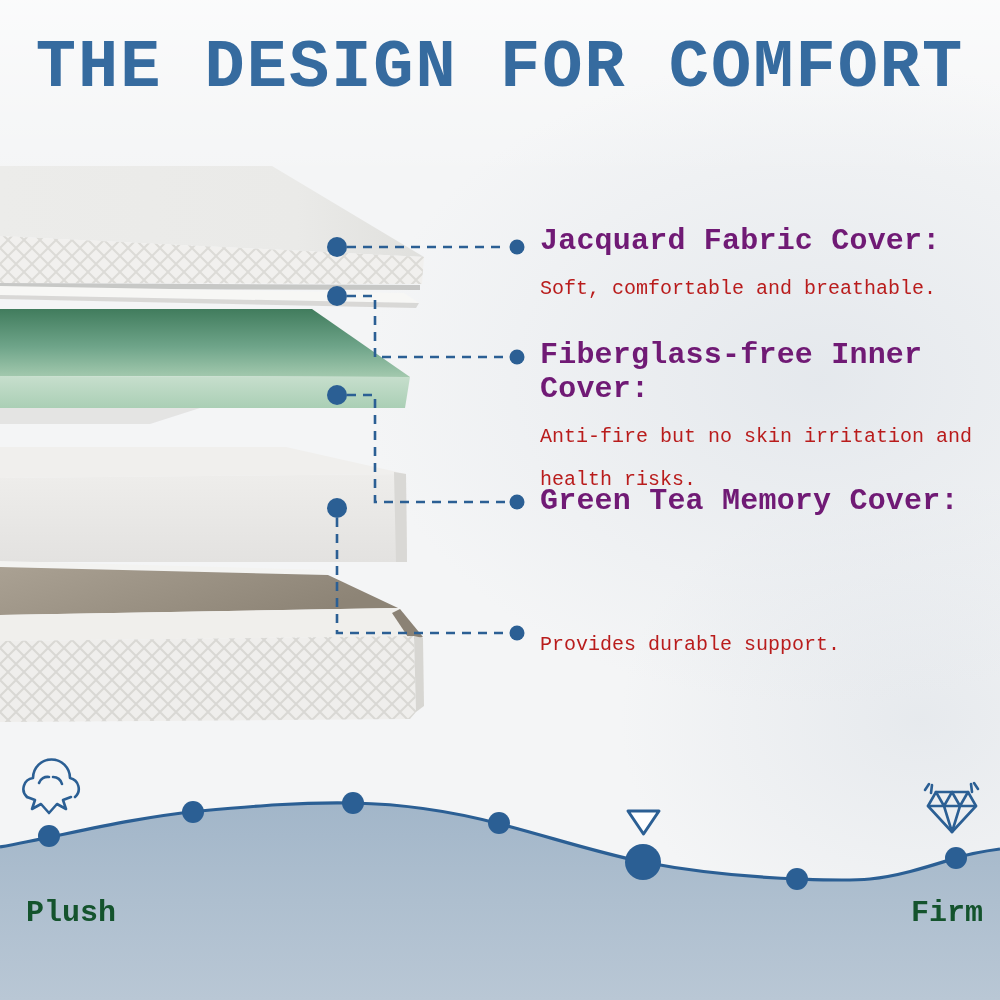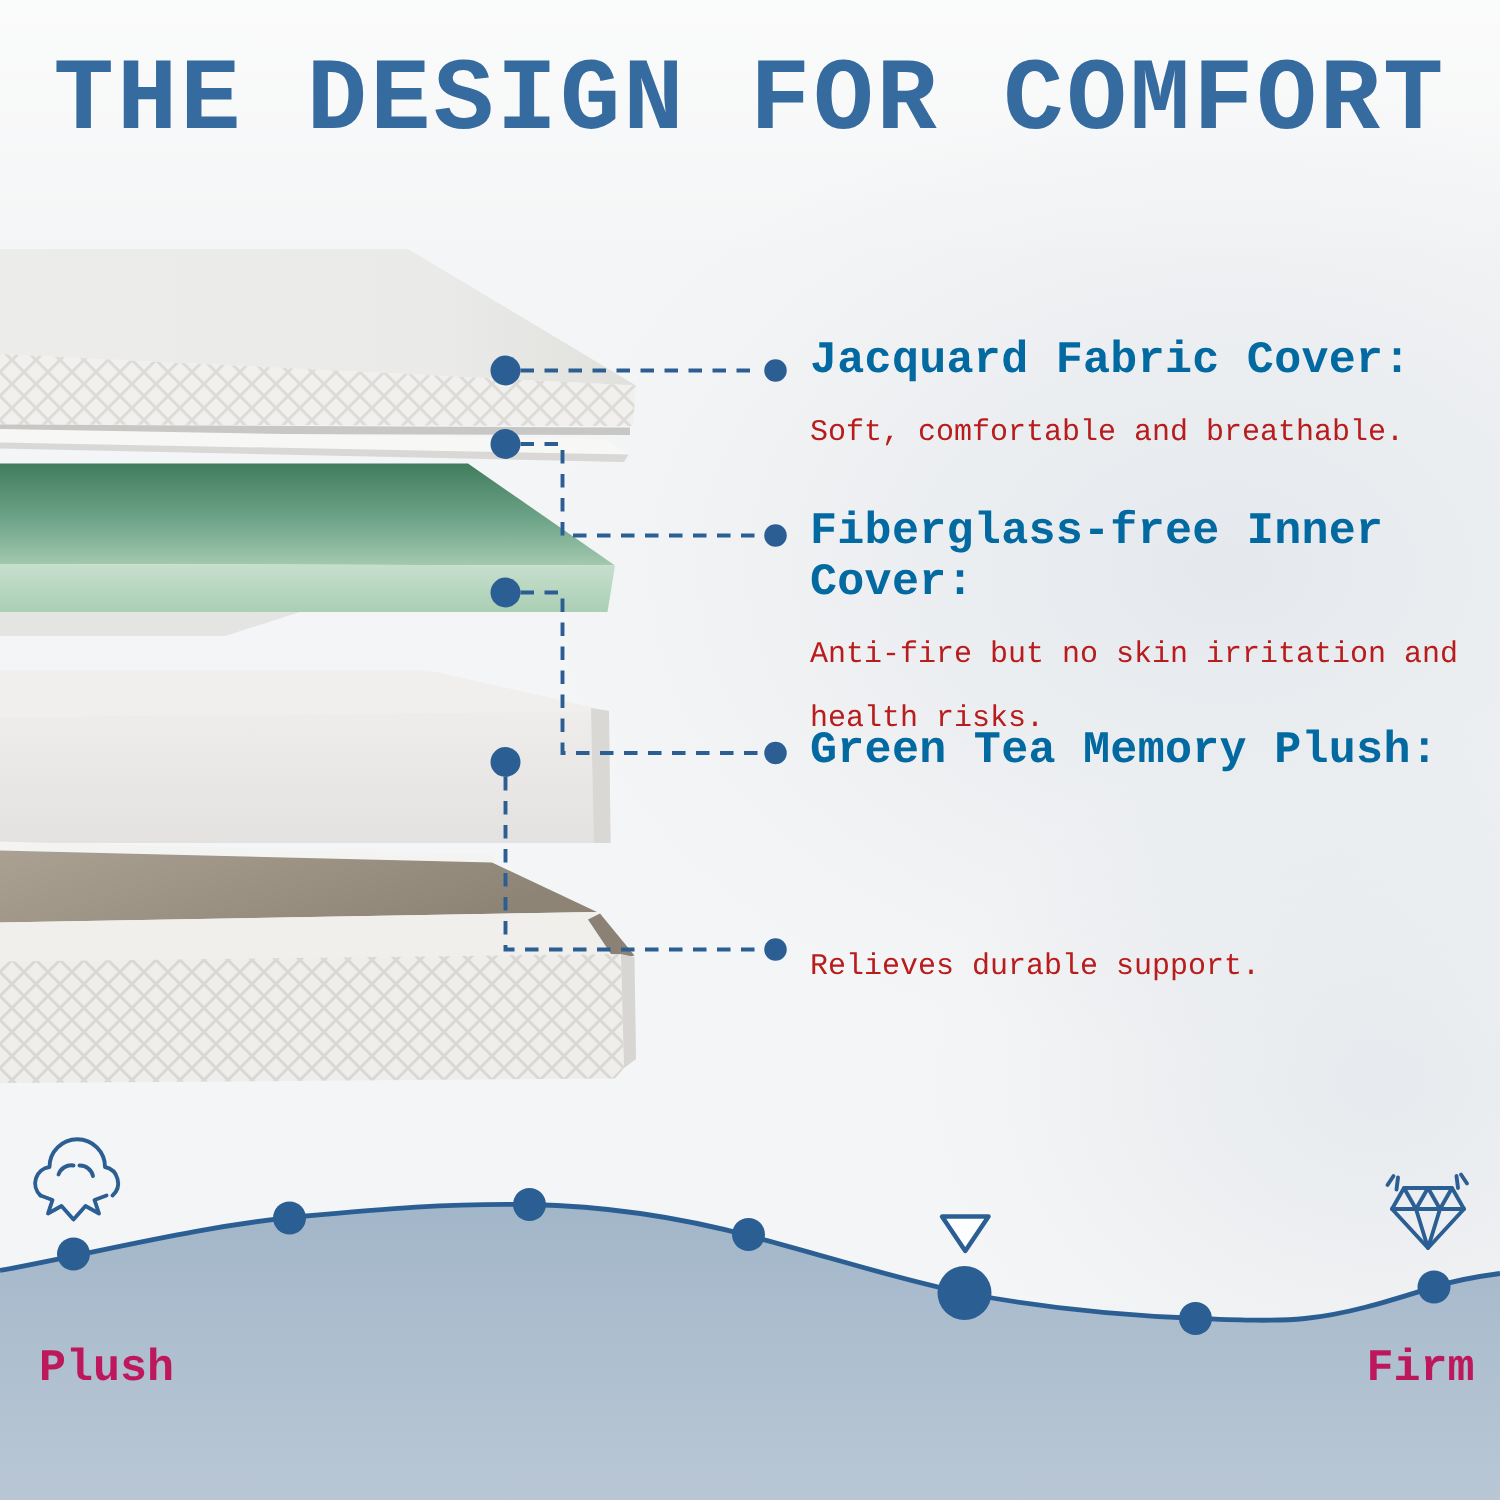--- a/index.html
+++ b/index.html
@@ -17,28 +17,28 @@
       linear-gradient(180deg, rgba(255,255,255,.6) 0%, rgba(255,255,255,0) 18%);
   }
   svg#scene{position:absolute;left:0;top:0;width:1000px;height:1000px;display:block;}
 
   .title{
     position:absolute;left:0;right:0;top:33px;
     text-align:center;font-size:67px;line-height:70px;font-weight:bold;
     letter-spacing:2px;color:#366b9f;transform:scaleY(1.02);
   }
   .callout{position:absolute;left:540px;width:456px;}
-  .co-h{font-size:30px;line-height:34px;font-weight:bold;color:#0369a1;letter-spacing:.2px;}
+  .co-h{font-size:30px;line-height:34px;font-weight:bold;color:#701a75;letter-spacing:.2px;}
   .co-b{margin-top:9px;font-size:20px;line-height:43px;color:#b91c1c;white-space:pre-line;}
   .c1{top:224px;}
   .c2{top:338px;}
   .c3{top:484px;}
   .c4{top:614px;}
 
-  .lbl{position:absolute;color:#be185d;font-weight:bold;font-size:30px;line-height:32px;}
+  .lbl{position:absolute;color:#14532d;font-weight:bold;font-size:30px;line-height:32px;}
   .lbl-plush{left:26px;top:897px;}
   .lbl-medium{left:648px;top:897px;transform:translateX(-50%);letter-spacing:1px;white-space:nowrap;}
   .lbl-firm{left:911px;top:897px;}
 
   .dashline{fill:none;stroke-width:2.6;stroke-dasharray:9 7;stroke-linecap:butt;}
   .curveline{fill:none;stroke-width:3.2;}
   .icnstroke{fill:none;stroke-width:2.6;stroke-linecap:round;stroke-linejoin:round;}
 </style>
 </head>
 <body>
@@ -174,23 +174,23 @@
     <div class="co-b">Soft, comfortable and breathable.</div>
   </div>
 
   <div class="callout c2">
     <div class="co-h">Fiberglass-free Inner Cover:</div>
     <div class="co-b">Anti-fire but no skin irritation and
 health risks.</div>
   </div>
 
   <div class="callout c3">
-    <div class="co-h">Green Tea Memory Plush:</div>
+    <div class="co-h">Green Tea Memory Cover:</div>
   </div>
 
   <div class="callout c4">
-    <div class="co-b">Relieves durable support.</div>
+    <div class="co-b">Provides durable support.</div>
   </div>
 
   <div class="lbl lbl-plush">Plush</div>
   <div class="lbl lbl-firm">Firm</div>
 
 </div>
 
 </body></html>

